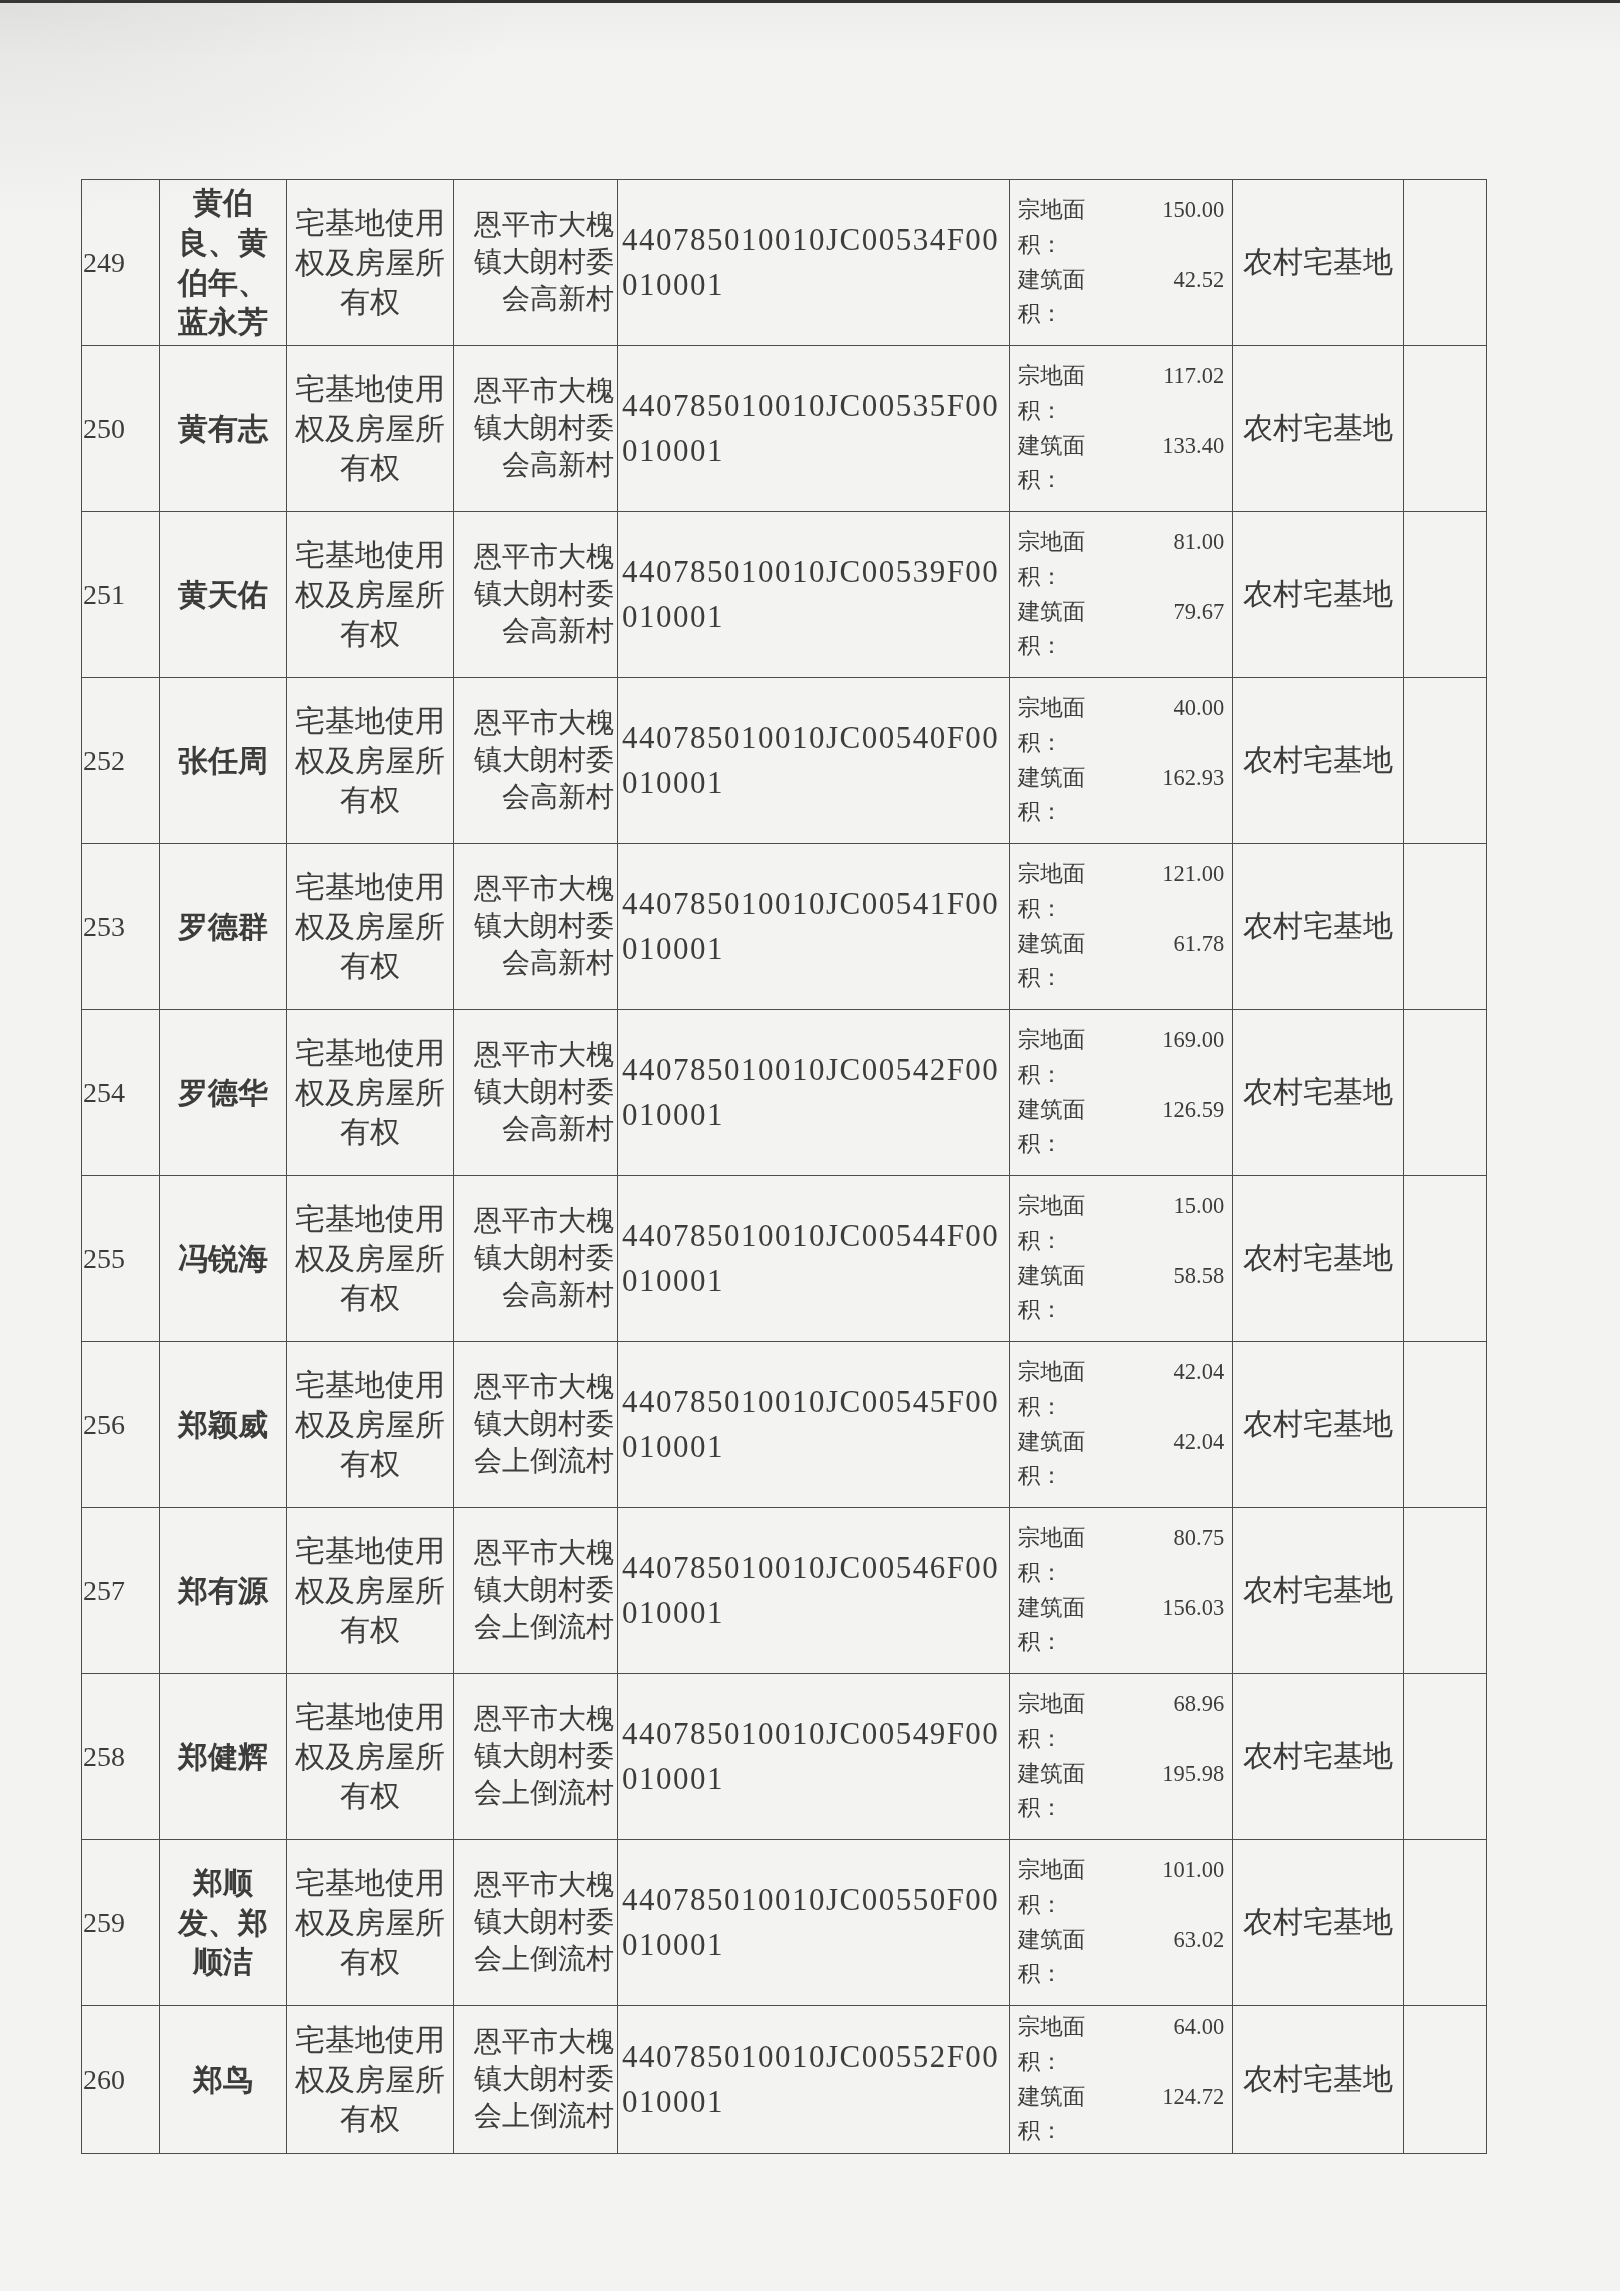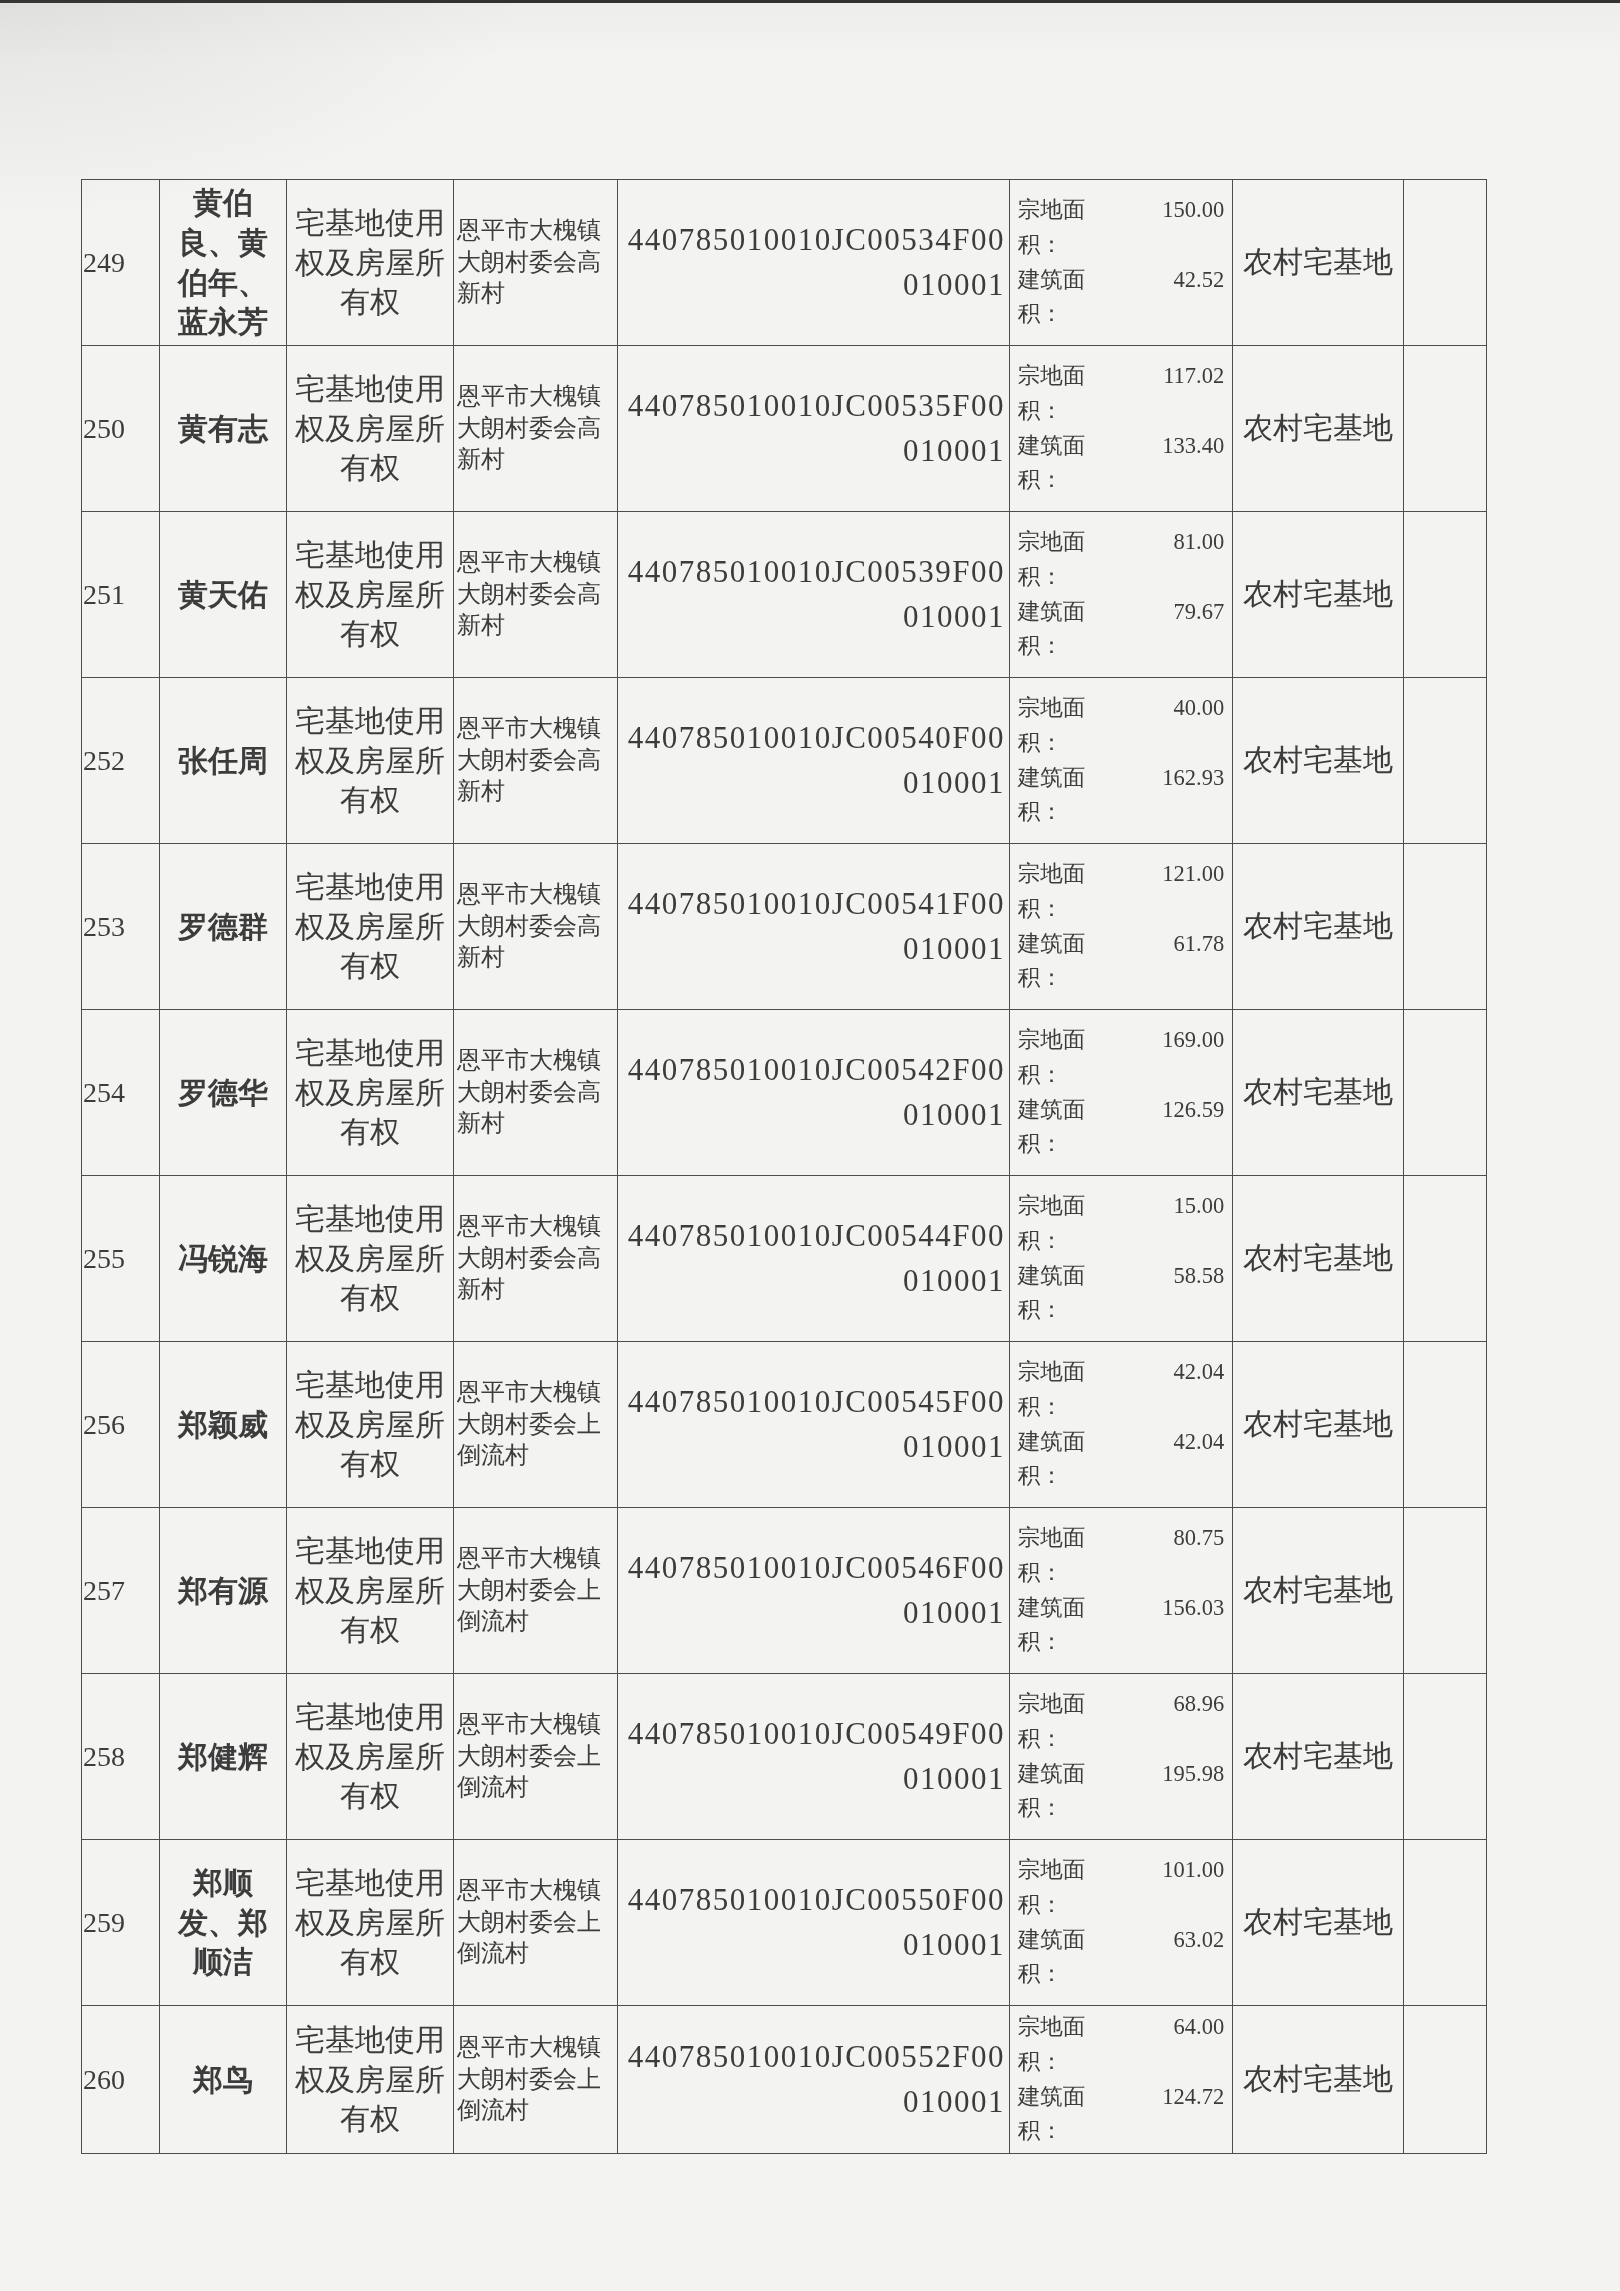--- a/index.html
+++ b/index.html
@@ -36,22 +36,22 @@
     vertical-align: middle;
     overflow: hidden;
     background: transparent;
   }
   .reg-table tr { height: 166px; }
   .reg-table tr:last-child { height: 148px; }
 
   .cell-no     { font-size: 28px; text-align: left; }
   .cell-holder { font-size: 30px; text-align: center; padding: 0 5.9px; line-height: 1.32; font-weight: bold; }
   .cell-right  { font-size: 30px; text-align: center; padding: 0 7px; line-height: 1.32; }
-  .cell-loc    { font-size: 24px; text-align: left; padding: 0 2.9px; line-height: 1.32; margin-left: 30px; }
-  .cell-cert   { font-size: 31px; text-align: right; padding: 0 3.9px;
+  .cell-loc    { font-size: 28px; text-align: right; padding: 0 2.9px; line-height: 1.32; margin-left: 30px; }
+  .cell-cert   { font-size: 31px; text-align: left; padding: 0 3.9px;
                  letter-spacing: 1.5px; line-height: 1.45; word-break: break-all; }
   .cell-area   { font-size: 22.5px; padding: 0 7.8px; }
   .area-line   { display: flex; justify-content: center; align-items: baseline;
                  gap: 14px; line-height: 1.55; }
   .area-num    { width: 90px; text-align: right; }
   .cell-type   { font-size: 30px; text-align: center; margin-left: 44px; }
   .cell-remark { }
 </style>
 </head>
 <body>

